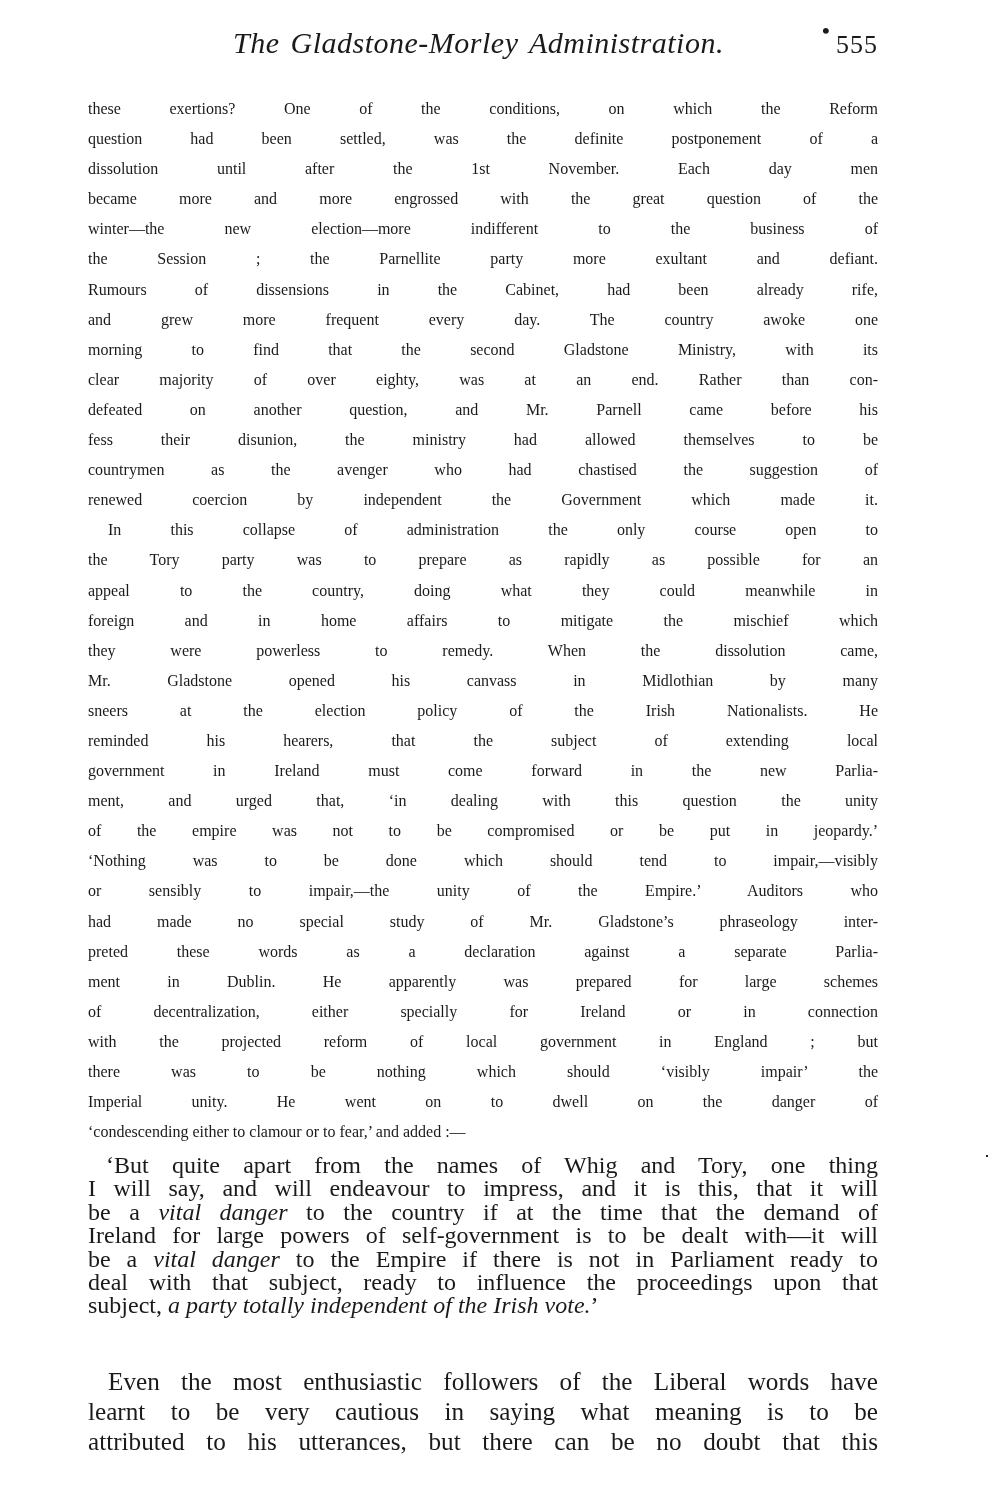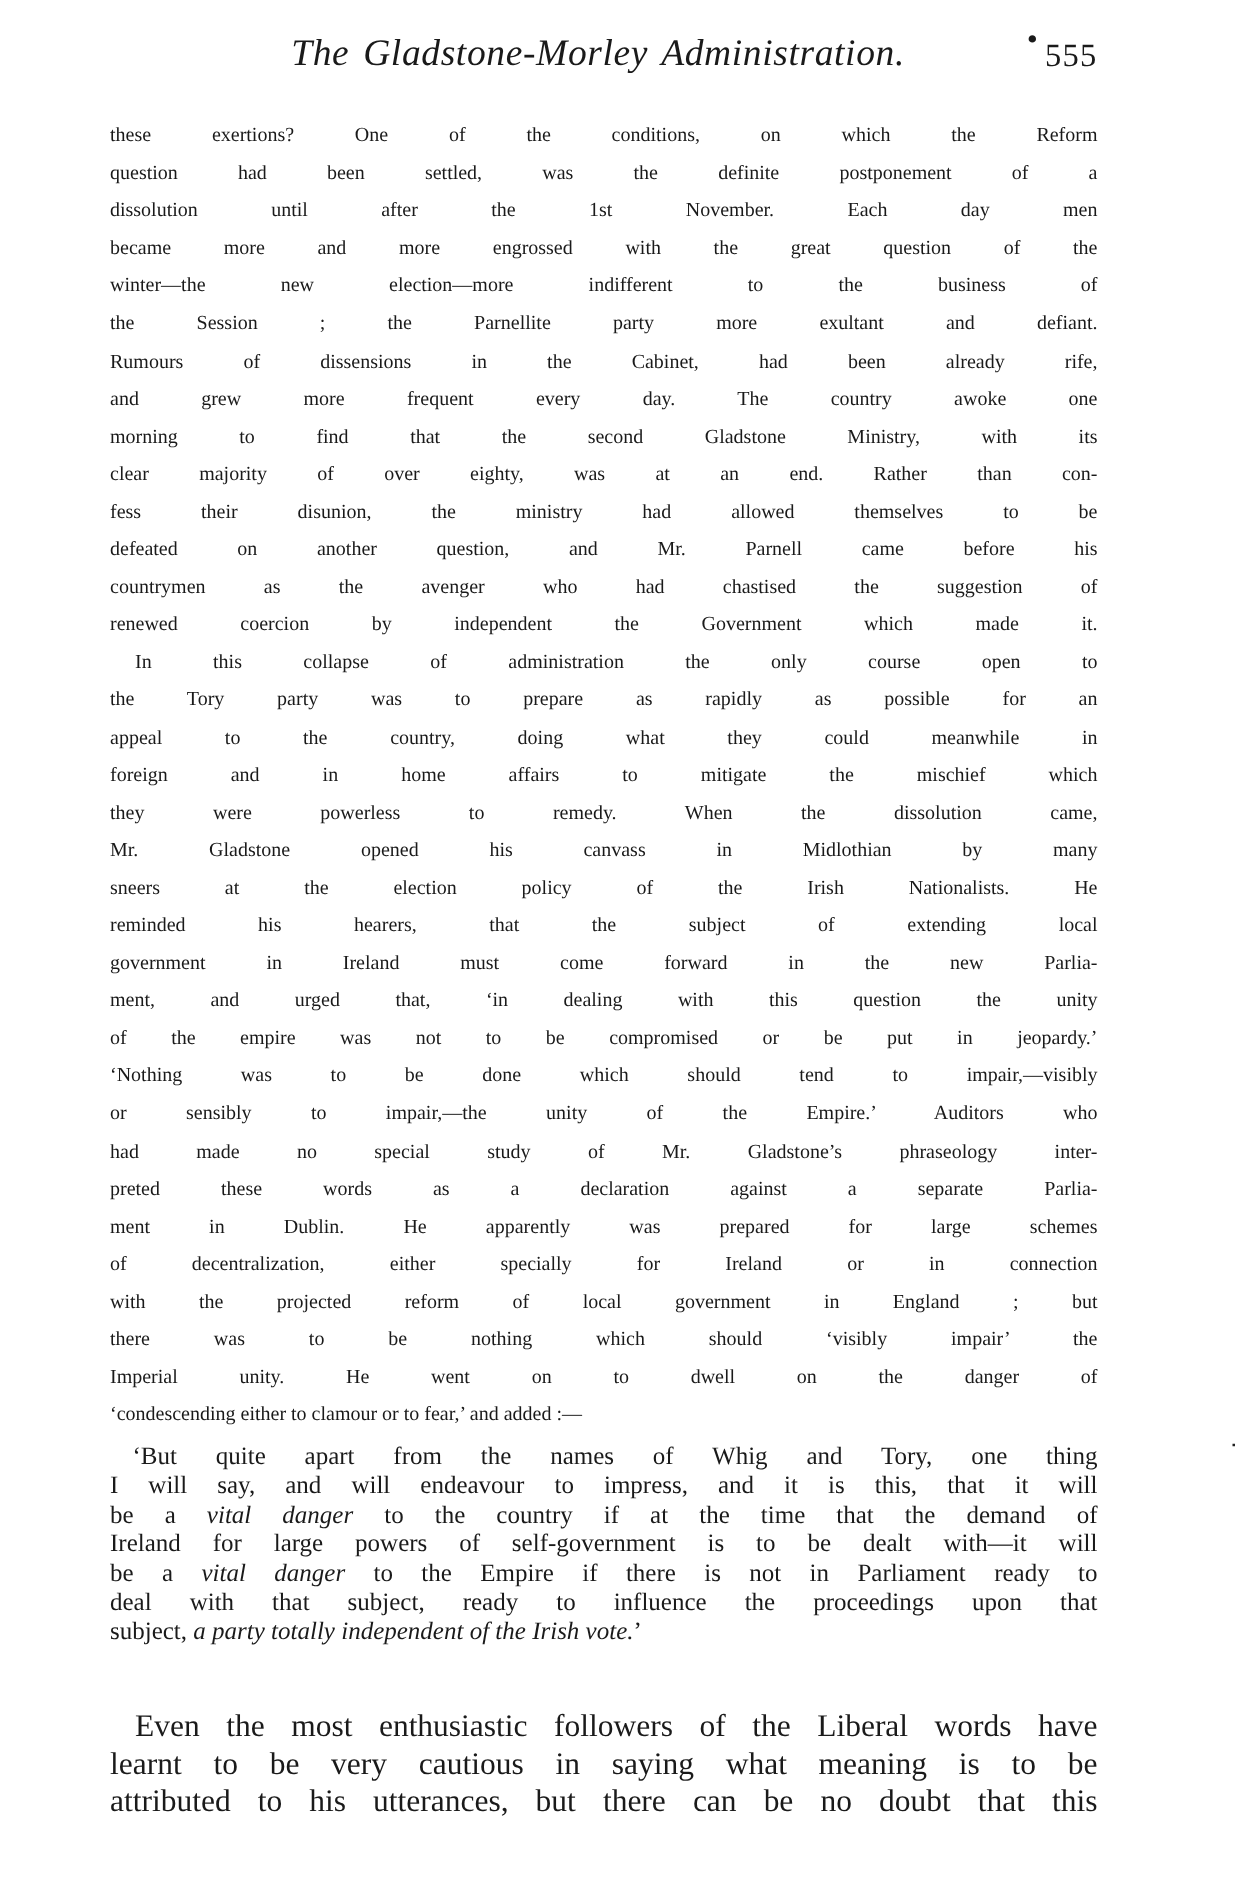--- a/index.html
+++ b/index.html
@@ -74,21 +74,21 @@
       text-align-last: left;
     }
     .indent {
       padding-left: 20px;
     }
     .quote {
       position: absolute;
       top: 1154px;
       left: 0;
       width: 790px;
-      font-size: 20px;
+      font-size: 24px;
       line-height: 23.4px;
     }
     .quote .line {
       height: 23.4px;
     }
     .quote .indent {
       padding-left: 18px;
     }
     .body-text-2 {
       position: absolute;
@@ -124,22 +124,22 @@
       <span class="line">these exertions?  One of the conditions, on which the Reform</span>
       <span class="line">question had been settled, was the definite postponement of a</span>
       <span class="line">dissolution until after the 1st November.  Each day men</span>
       <span class="line">became more and more engrossed with the great question of the</span>
       <span class="line">winter—the new election—more indifferent to the business of</span>
       <span class="line">the Session ; the Parnellite party more exultant and defiant.</span>
       <span class="line">Rumours of dissensions in the Cabinet, had been already rife,</span>
       <span class="line">and grew more frequent every day.  The country awoke one</span>
       <span class="line">morning to find that the second Gladstone Ministry, with its</span>
       <span class="line">clear majority of over eighty, was at an end.  Rather than con-</span>
+      <span class="line">defeated on another question, and Mr. Parnell came before his</span>
       <span class="line">fess their disunion, the ministry had allowed themselves to be</span>
-      <span class="line">defeated on another question, and Mr. Parnell came before his</span>
       <span class="line">countrymen as the avenger who had chastised the suggestion of</span>
       <span class="line">renewed coercion by independent the Government which made it.</span>
     </p>
     <p>
       <span class="line indent">In this collapse of administration the only course open to</span>
       <span class="line">the Tory party was to prepare as rapidly as possible for an</span>
       <span class="line">appeal to the country, doing what they could meanwhile in</span>
       <span class="line">foreign and in home affairs to mitigate the mischief which</span>
       <span class="line">they were powerless to remedy.  When the dissolution came,</span>
       <span class="line">Mr. Gladstone opened his canvass in Midlothian by many</span>

